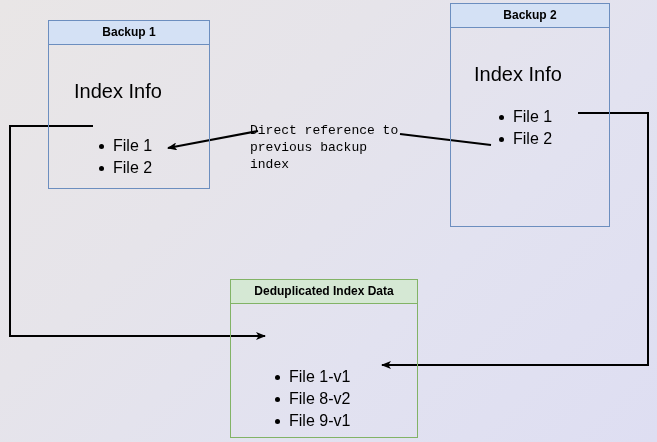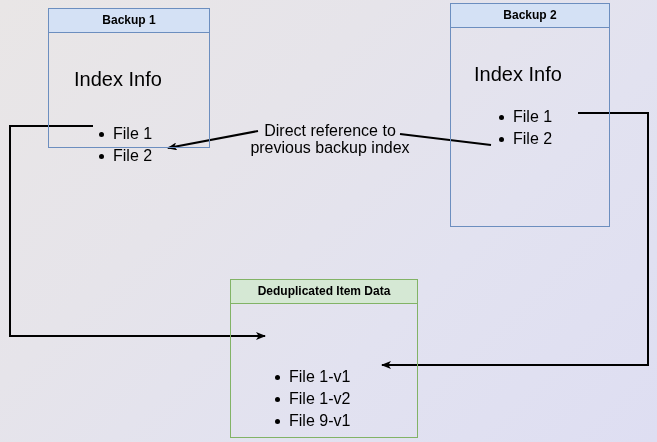--- a/index.html
+++ b/index.html
@@ -94,25 +94,26 @@
     left: 2px;
     top: 9px;
     width: 5px;
     height: 5px;
     border-radius: 50%;
     background: #000000;
   }
   
   .caption {
     position: absolute;
-    font-size: 16px;
+    font-size: 13px;
     color: #000000;
-    text-align: center;
+    text-align: left;
     line-height: 17px;
     white-space: pre-line;
+    font-family: Liberation Mono, monospace;
   }
 </style>
 </head>
 <body>
 
 <div id="canvas">
 
   <svg class="arrow-layer" viewBox="0 0 657 442" width="657" height="442">
     <defs>
       <marker id="ah" markerWidth="10" markerHeight="8" refX="9" refY="4" orient="auto" markerUnits="userSpaceOnUse">
@@ -122,21 +123,21 @@
 
     <path d="M 93 126 L 10 126 L 10 336 L 265 336" fill="none" stroke="#000000" stroke-width="2" marker-end="url(#ah)"></path>
 
     <path d="M 578 113 L 648 113 L 648 365 L 382 365" fill="none" stroke="#000000" stroke-width="2" marker-end="url(#ah)"></path>
 
     <path d="M 491 145 L 400 134" fill="none" stroke="#000000" stroke-width="2"></path>
 
     <path d="M 258 131 L 168 148" fill="none" stroke="#000000" stroke-width="2" marker-end="url(#ah)"></path>
   </svg>
 
-  <div class="box box-blue" style="left:48px; top:8px; width:162px; height:140px;">
+  <div class="box box-blue" style="left:48px; top:20px; width:162px; height:169px;">
     <div class="box-title">Backup 1</div>
     <div class="box-body">
       <div class="index-label" style="left:25px; top:35px;">Index Info</div>
       <ul class="file-list" style="left:48px; top:90px;">
         <li>File 1</li>
         <li>File 2</li>
       </ul>
     </div>
   </div>
 
@@ -145,25 +146,25 @@
     <div class="box-body">
       <div class="index-label" style="left:23px; top:35px;">Index Info</div>
       <ul class="file-list" style="left:46px; top:78px;">
         <li>File 1</li>
         <li>File 2</li>
       </ul>
     </div>
   </div>
 
   <div class="box box-green" style="left:230px; top:279px; width:188px; height:159px;">
-    <div class="box-title">Deduplicated Item Data</div>
+    <div class="box-title">Deduplicated Index Data</div>
     <div class="box-body">
       <ul class="file-list" style="left:42px; top:37px;margin-top:25px;">
         <li>File 1-v1</li>
-        <li>File 1-v2</li>
+        <li>File 8-v2</li>
         <li>File 9-v1</li>
       </ul>
     </div>
   </div>
 
   <div class="caption" style="left:250px; top:122px; width:160px;">Direct reference to
 previous backup index</div>
 
 </div>
 

